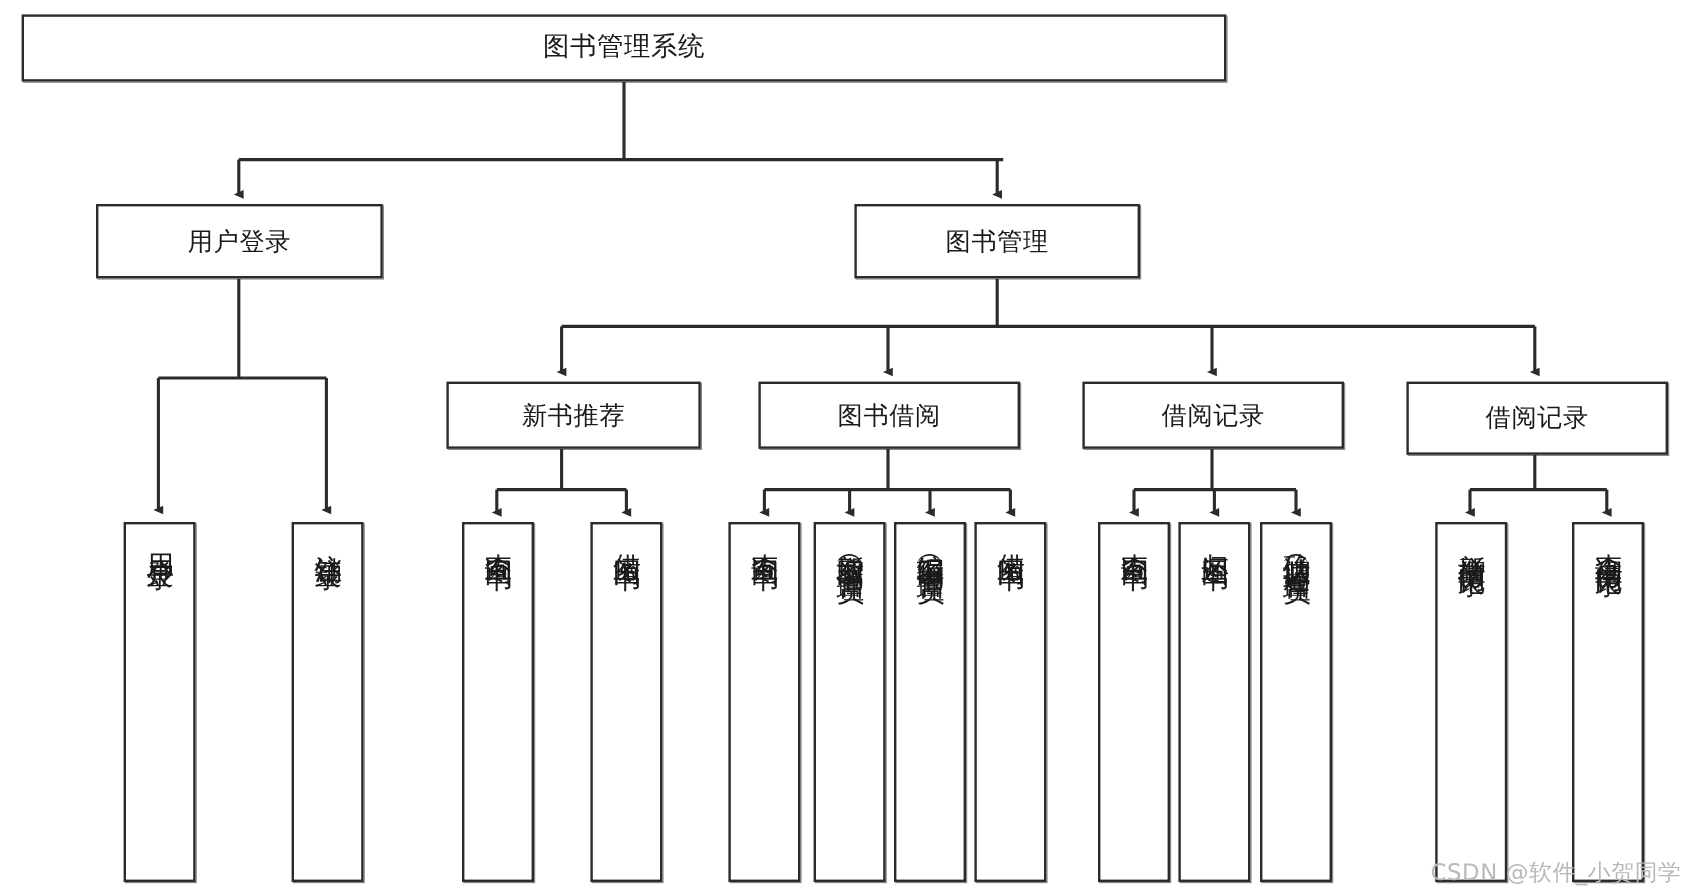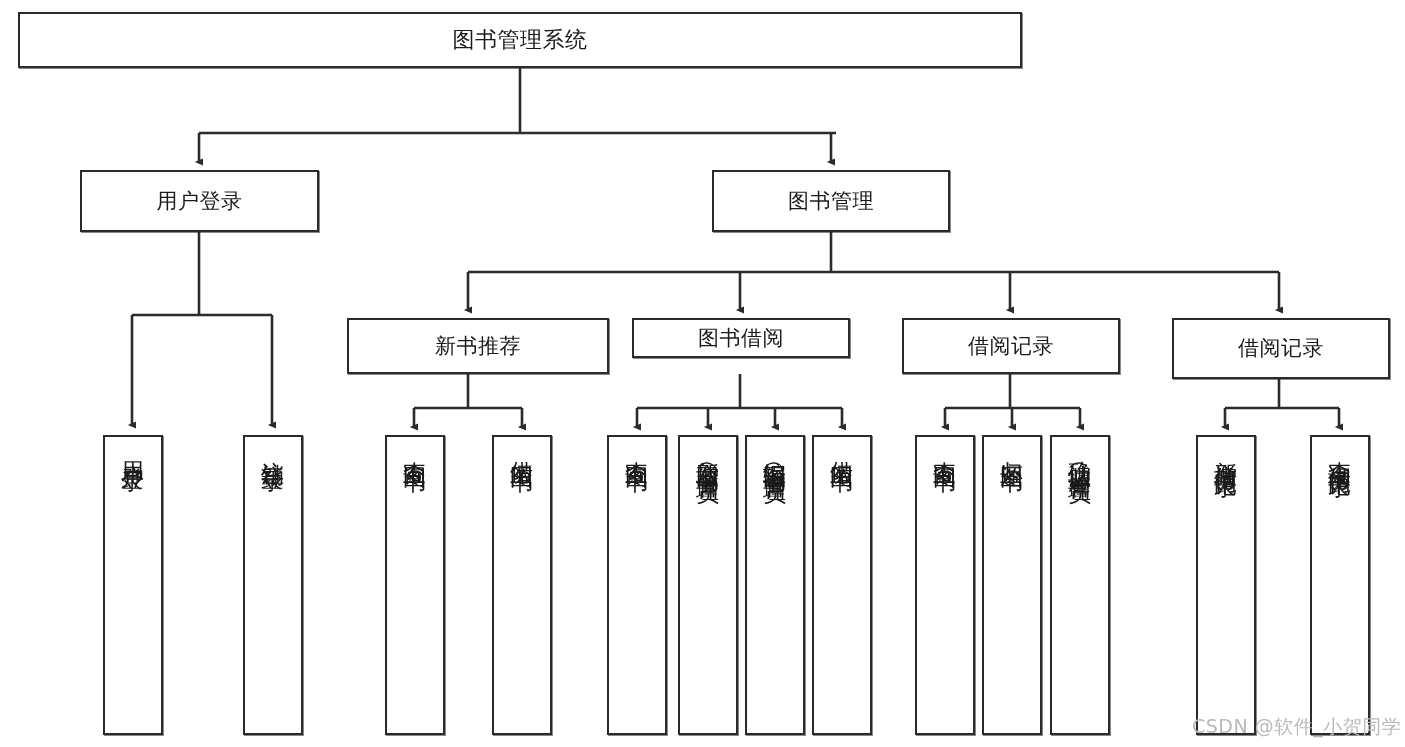--- a/index.html
+++ b/index.html
@@ -135,24 +135,24 @@
     <span class="node-label">图书管理系统</span>
   </div>
 
   <div class="node horiz" style="left:80px; top:170px; width:239px; height:62px;">
     <span class="node-label">用户登录</span>
   </div>
   <div class="node horiz" style="left:712px; top:170px; width:238px; height:62px;">
     <span class="node-label">图书管理</span>
   </div>
 
-  <div class="node horiz" style="left:347px; top:318px; width:262px; height:56px;">
+  <div class="node horiz" style="left:372px; top:318px; width:212px; height:56px;">
     <span class="node-label">新书推荐</span>
   </div>
-  <div class="node horiz" style="left:632px; top:318px; width:218px; height:40px;">
+  <div class="node horiz" style="left:632px; top:318px; width:218px; height:56px;">
     <span class="node-label">图书借阅</span>
   </div>
   <div class="node horiz" style="left:902px; top:318px; width:218px; height:56px;">
     <span class="node-label">借阅记录</span>
   </div>
   <div class="node horiz" style="left:1172px; top:318px; width:218px; height:61px;">
     <span class="node-label">借阅记录</span>
   </div>
 
   <div class="node vert" style="left:103px; top:435px; width:60px; height:300px;">

